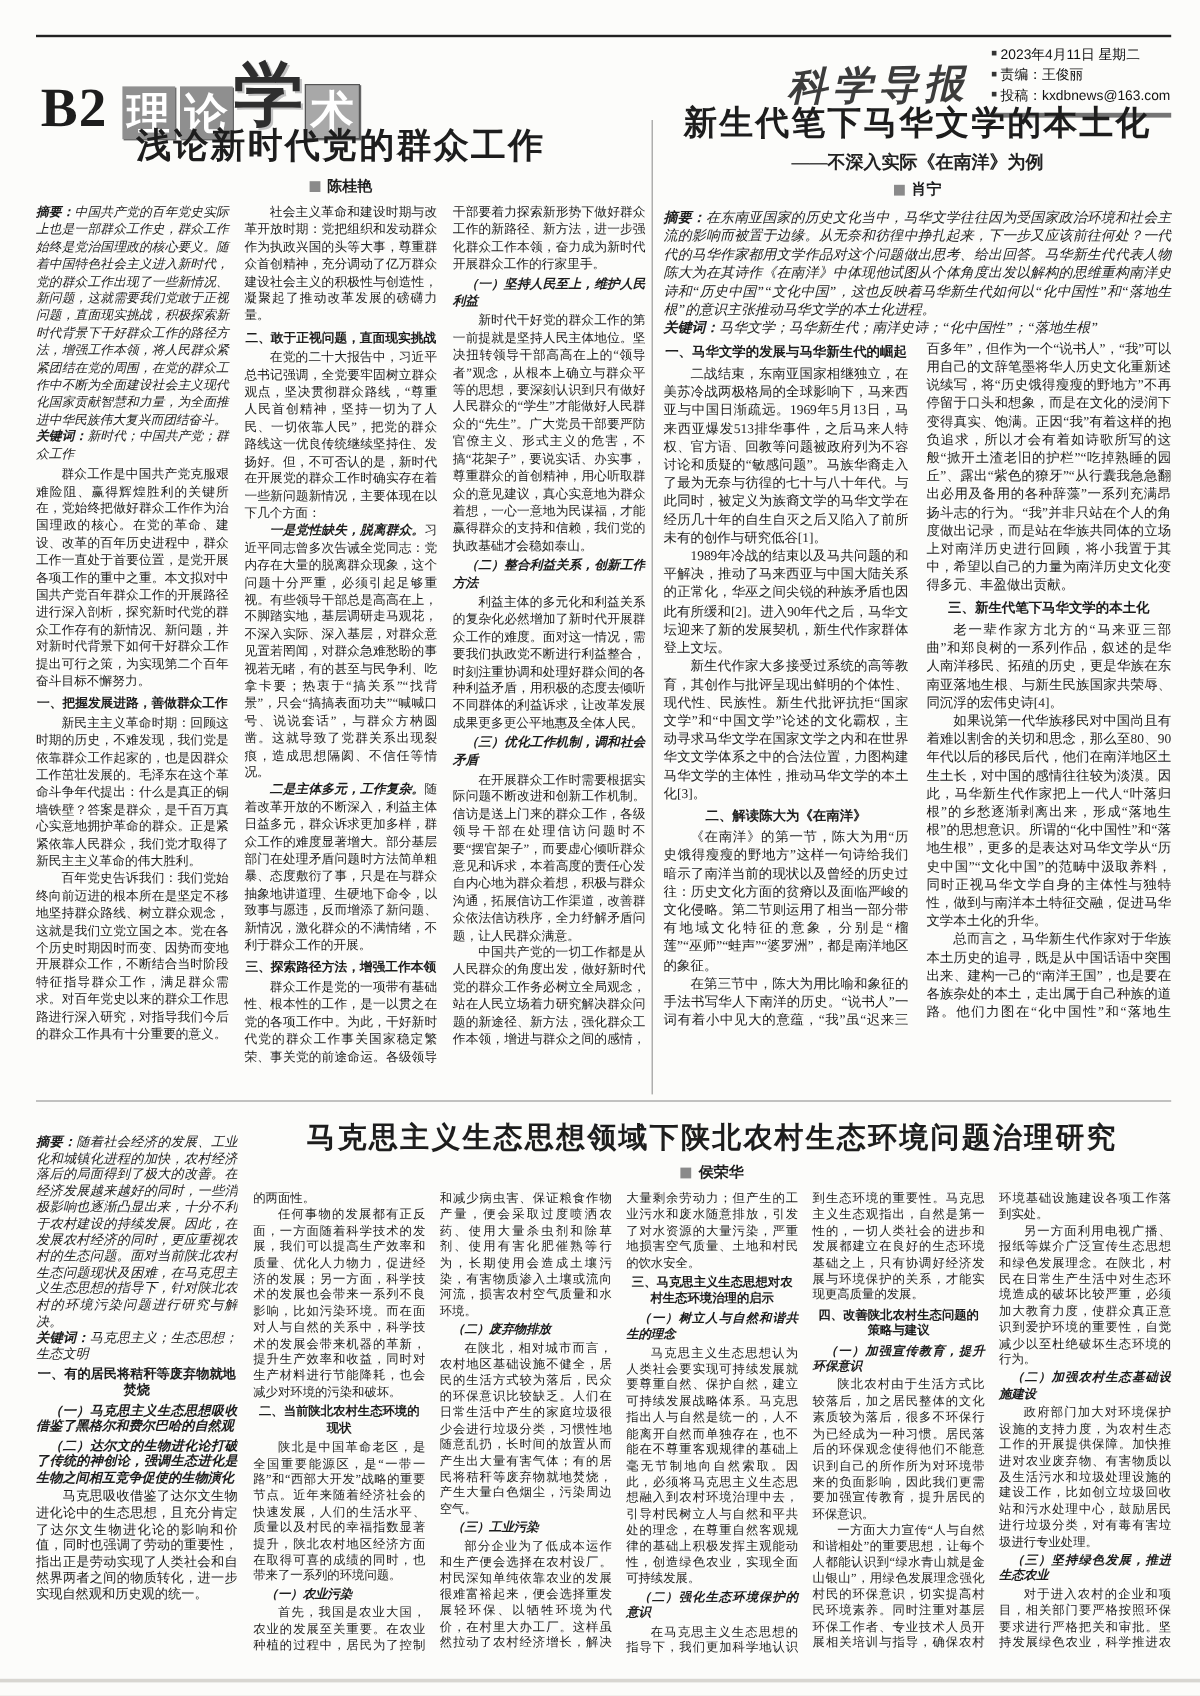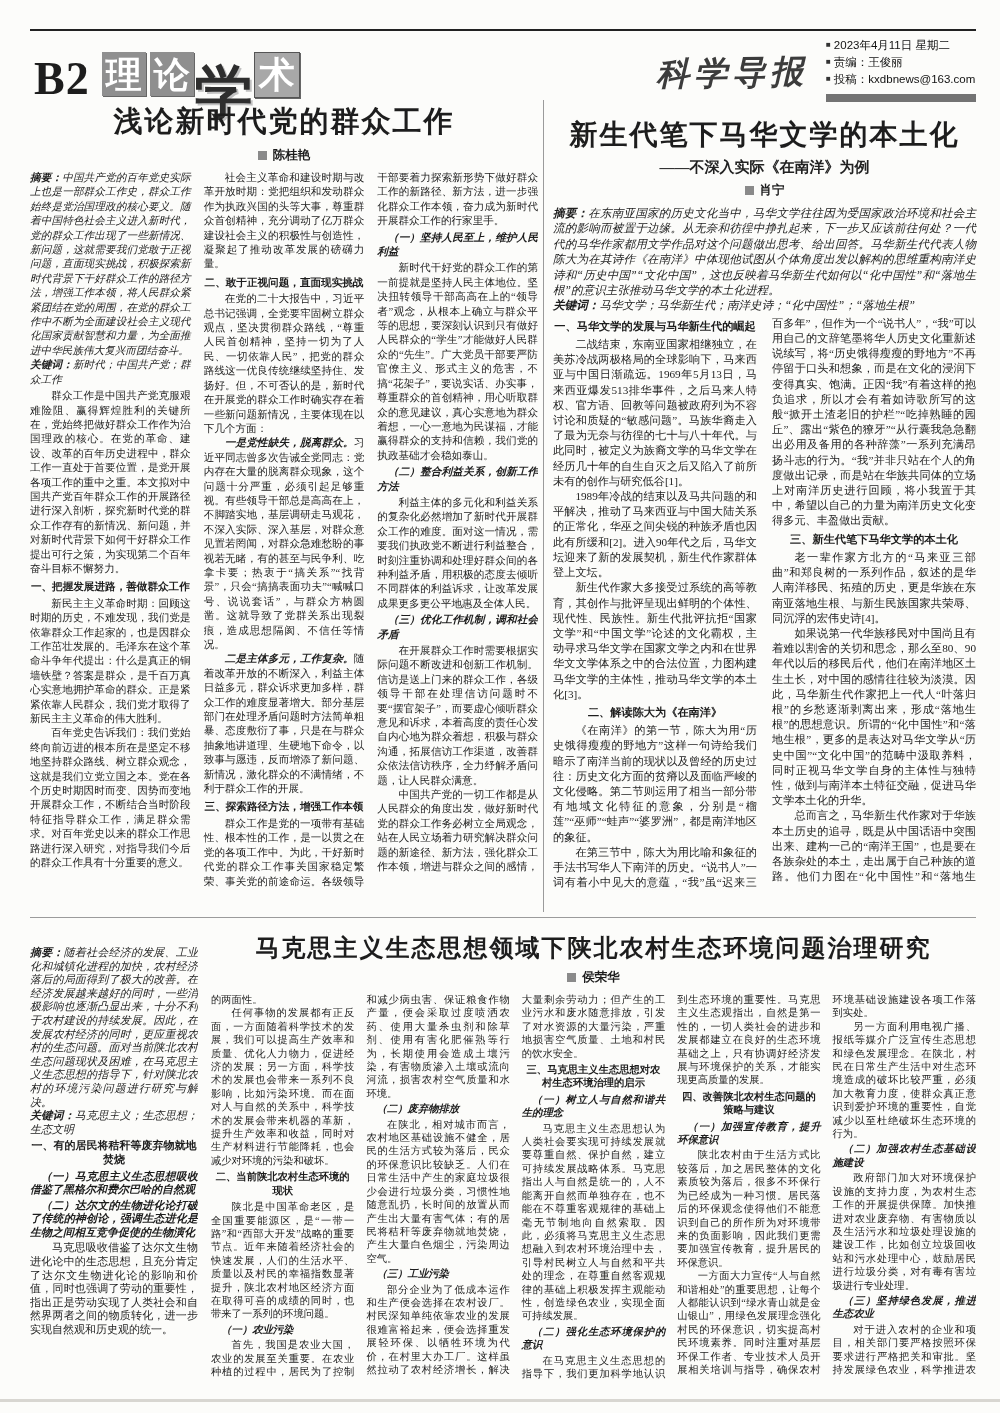--- a/index.html
+++ b/index.html
@@ -1,44 +1,44 @@
 <!DOCTYPE html>
 <html><head>
 <meta charset="utf-8">
 <style>
   html,body{margin:0;padding:0;background:#e9e7e2;}
   .page{position:relative;width:1000px;height:1413px;background:#fcfcfa;margin:0 auto;
         font-family:"Liberation Serif",serif;color:#1d1d1d;overflow:hidden;}
   
   .rule-top{position:absolute;top:29px;left:30px;right:24px;height:2px;background:#222;}
-  .hdr-left{position:absolute;left:34px;top:52px;display:flex;align-items:flex-start;}
+  .hdr-left{position:absolute;left:34px;top:38px;display:flex;align-items:flex-end;}
   .b2{font-size:46px;font-weight:bold;font-family:"Liberation Serif",serif;letter-spacing:1px;margin-right:10px;}
   .tile{display:inline-block;width:44px;height:44px;background:#8f8f8f;color:#fff;
         font-weight:bold;font-size:36px;line-height:46px;text-align:center;margin:0 2px;
         font-family:"Liberation Sans",sans-serif;box-shadow:1px 1px 0 #666;}
   .tile.t-last{background:#a8a8a8;border:1px solid #555;line-height:44px;}
   .xue{display:inline-block;font-size:58px;font-weight:bold;color:#2e2e2e;margin:0 -1px;
        position:relative;top:2px;text-shadow:2px 2px 0 #c2c2c2;font-family:"Liberation Serif",serif;}
   .hdr-right{position:absolute;right:24px;top:36px;display:flex;align-items:center;}
   .masthead{font-size:33px;font-style:italic;font-weight:bold;color:#3c3c3c;letter-spacing:5px;
             margin-right:18px;margin-top:8px;transform:rotate(-1deg);}
   .hdr-info{font-size:11.5px;font-family:"Liberation Sans",sans-serif;color:#111;
-            border-bottom:8px solid #737373;padding-bottom:5px;min-width:150px;}
+            border-bottom:4px solid #737373;padding-bottom:5px;min-width:150px;}
   .hdr-info div{margin:2px 0;white-space:nowrap;}
   .hdr-info div::before{content:'■';font-size:8px;vertical-align:2px;margin-right:3px;color:#333;}
   
   .vdiv{position:absolute;left:543px;top:100px;width:1px;height:812px;background:#9b9b9b;}
   .hdiv{position:absolute;left:30px;right:24px;top:917px;height:1px;background:#9b9b9b;}
   .bottom-edge{position:absolute;left:0;right:0;top:1399px;height:3px;background:#d8d6d1;}
   
   .article{position:absolute;}
   .a-title{font-weight:bold;text-align:center;letter-spacing:2px;margin:0;font-family:"Liberation Serif",serif;}
   .a1{left:30px;top:102px;width:508px;}
   .a1 .a-title{font-size:29px;}
-  .a2{left:553px;top:116px;width:423px;}
+  .a2{left:553px;top:84px;width:423px;}
   .a2 .a-title{font-size:28px;}
   .a2 .a-sub{text-align:center;font-size:15px;margin:4px 0 2px;font-weight:bold;color:#222;}
   .author-line{text-align:center;font-size:12.5px;font-weight:bold;margin:5px 0 7px;}
   .asq{display:inline-block;width:9px;height:9px;background:#8a8a8a;margin-right:6px;vertical-align:-1px;}
   .cols{column-fill:auto;overflow:hidden;text-align:justify;}
   .a1-body{height:718px;column-count:3;column-gap:13px;font-size:10.6px;line-height:14.4px;}
   .a2-head{font-size:11.6px;line-height:15.4px;text-align:justify;margin-bottom:2px;}
   .a2-body{height:576px;column-count:2;column-gap:15px;font-size:11.2px;line-height:15.2px;}
   .a3{left:30px;top:926px;width:946px;height:474px;}
   .a3-side{position:absolute;left:0;top:20px;width:168px;height:468px;overflow:hidden;

